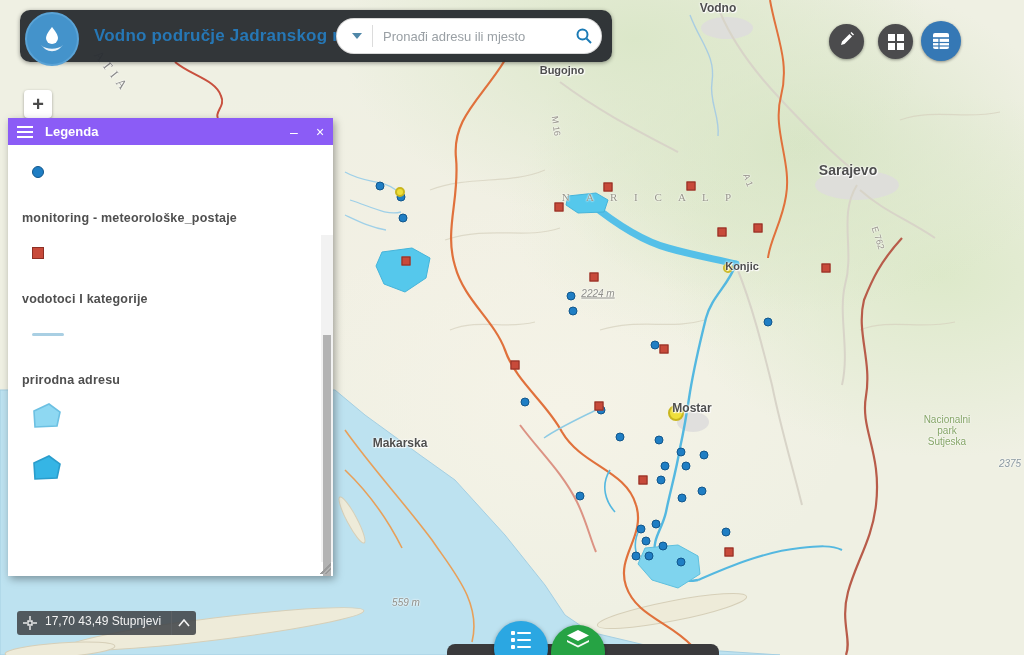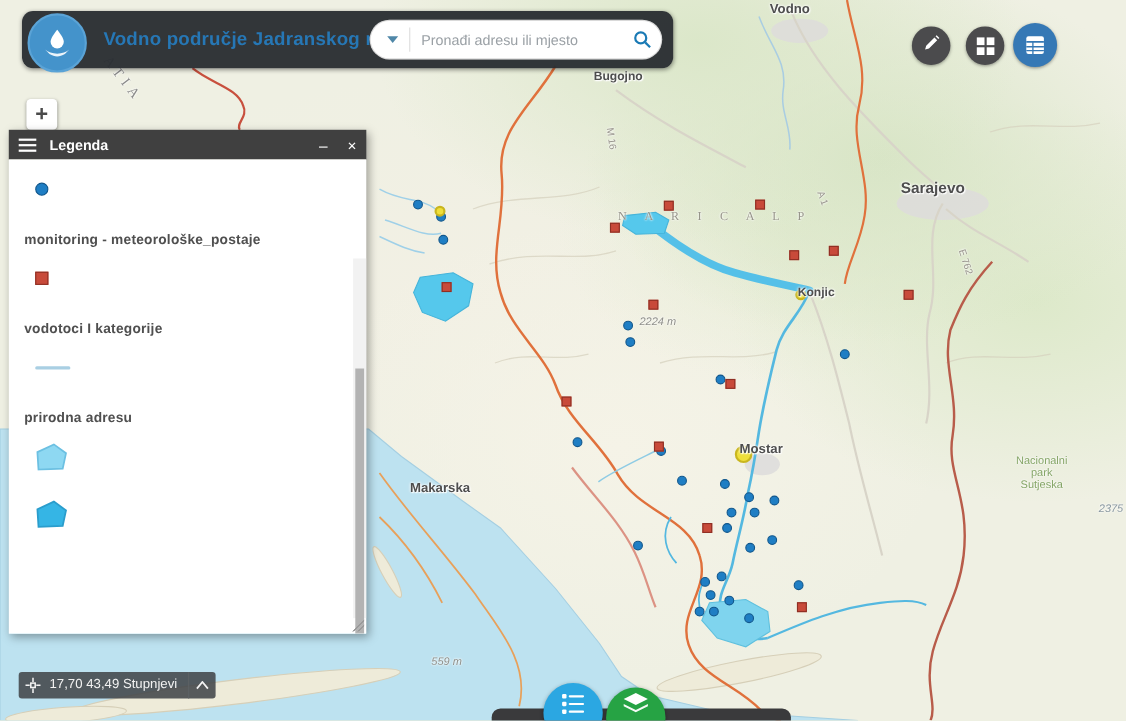--- a/index.html
+++ b/index.html
@@ -59,21 +59,21 @@
   .pencil-glyph{color:#fff;font-size:16px;transform:rotate(0deg);}
 
   
   #zoom-in{position:absolute;left:24px;top:90px;width:28px;height:28px;background:#fff;border-radius:4px;
         box-shadow:0 1px 3px rgba(0,0,0,.35);display:flex;align-items:center;justify-content:center;
         font-size:20px;font-weight:bold;color:#4a4a4a;cursor:pointer;}
 
   
   #legend{position:absolute;left:8px;top:118px;width:325px;height:458px;
         box-shadow:2px 3px 8px rgba(0,0,0,.35);}
-  #legend-header{height:27px;background:#404040;display:flex;align-items:center;color:#fff;}
+  #legend-header{height:27px;background:#8b5cf6;display:flex;align-items:center;color:#fff;}
   #legend-list-icon{margin:0 12px 0 9px;display:flex;flex-direction:column;gap:3px;}
   #legend-list-icon i{display:block;width:16px;height:2px;background:#fff;}
   #legend-title{font-size:13px;font-weight:bold;flex:1;}
   .win-btn{width:26px;height:27px;display:flex;align-items:center;justify-content:center;color:#fff;
         font-size:14px;cursor:pointer;}
   #legend-body{position:relative;height:431px;background:#fff;overflow:hidden;
         padding:14px 0 0 14px;box-sizing:border-box;}
   .leg-label{font-size:12.5px;font-weight:bold;color:#4f4f4f;margin:0 0 15px 0;
         font-family:"Liberation Sans",sans-serif;letter-spacing:.2px;}
   .leg-swatch{margin:0 0 26px 10px;height:26px;display:flex;align-items:center;}
@@ -215,21 +215,21 @@
       <div class="city" style="left: 718px; top: 8px; font-size: 12px;">Vodno</div>
       <div class="city" style="left: 562px; top: 70px; font-size: 11px;">Bugojno</div>
       <div class="city" style="left: 848px; top: 170px; font-size: 14px;">Sarajevo</div>
       <div class="city" style="left: 742px; top: 266px; font-size: 11px;">Konjic</div>
       <div class="city" style="left: 692px; top: 408px; font-size: 12px;">Mostar</div>
       <div class="city" style="left: 400px; top: 443px; font-size: 12px;">Makarska</div>
       <div class="map-label" style="left: 650px; top: 197px; font-size: 11px; color: rgb(151, 149, 138); font-family: &quot;Liberation Serif&quot;, serif; letter-spacing: 7px;">N A R I C   A L P</div>
       <div class="map-label" style="left: 947px; top: 430px; font-size: 10px; color: rgb(133, 165, 102);">Nacionalni
 park
 Sutjeska</div>
-      <div class="map-label" style="left: 598px; top: 293px; font-size: 10px; color: rgb(143, 143, 138); font-style: italic;">2224 m</div>
+      <div class="map-label" style="left: 598px; top: 293px; font-size: 10px; color: rgb(143, 143, 138); font-style: italic; text-decoration: underline;">2224 m</div>
       <div class="map-label" style="left: 406px; top: 602px; font-size: 10px; color: rgb(143, 143, 138); font-style: italic;">559 m</div>
       <div class="map-label" style="left: 1010px; top: 463px; font-size: 10px; color: rgb(138, 152, 160); font-style: italic; text-align: center;">2375</div>
       <div class="map-label" style="left: 878px; top: 238px; font-size: 9px; color: rgb(152, 148, 140); transform: translate(-50%, -50%) rotate(72deg);">E 762</div>
       <div class="map-label" style="left: 748px; top: 180px; font-size: 9px; color: rgb(152, 148, 140); transform: translate(-50%, -50%) rotate(70deg);">A 1</div>
       <div class="map-label" style="left: 556px; top: 126px; font-size: 9px; color: rgb(152, 148, 140); transform: translate(-50%, -50%) rotate(82deg);">M 16</div>
       <div class="map-label" style="left: 112px; top: 72px; font-size: 13px; color: rgb(138, 138, 138); font-family: &quot;Liberation Serif&quot;, serif; letter-spacing: 5px; transform: translate(-50%, -50%) rotate(52deg);">ATIA</div>
     </div>
 </div>
 
 <div id="header">

